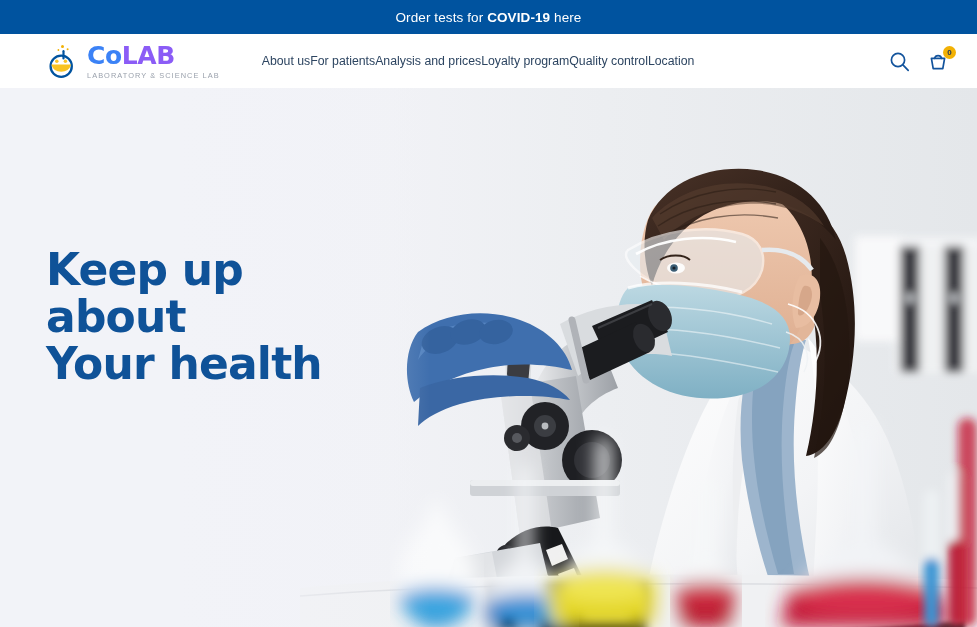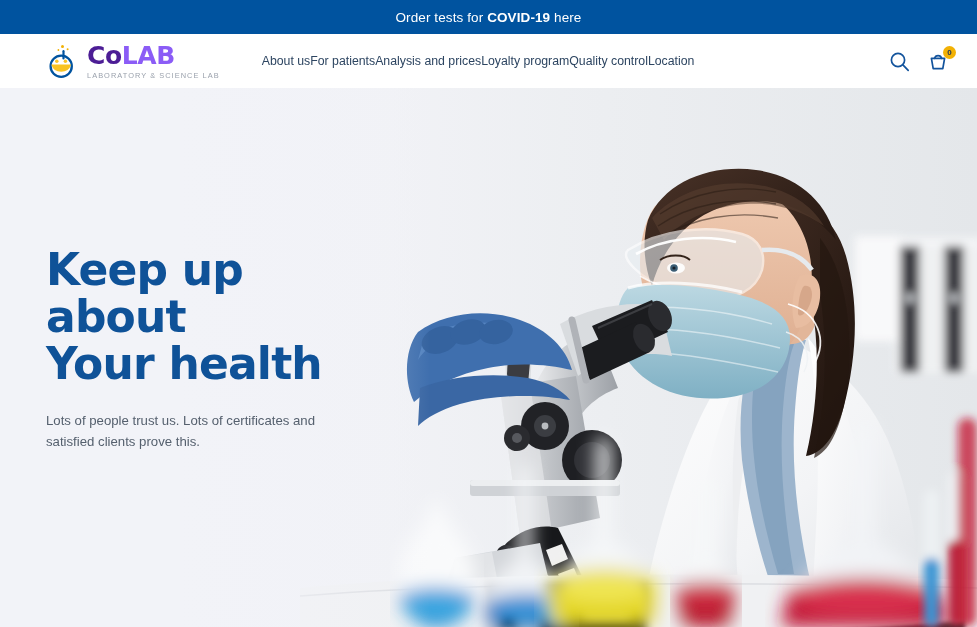--- a/index.html
+++ b/index.html
@@ -34,21 +34,21 @@
     position: relative;
     z-index: 5;
   }
   .logo { display: flex; align-items: center; gap: 7px; cursor: pointer; }
   .logo-mark { width: 34px; height: 36px; flex: none; }
   .logo-wordmark { display: flex; flex-direction: column; line-height: 1; }
   .logo-name {
     font-size: 25px; font-weight: 700; letter-spacing: -.4px;
     font-family: "DejaVu Sans", sans-serif;
   }
-  .logo-name .co { color: #4c1d95; }
+  .logo-name .co { color: #3b82f6; }
   .logo-name .lab { color: #8b5cf6; }
   .logo-tagline {
     font-size: 7.4px; color: #9aa1ac; letter-spacing: 1.05px;
     margin-top: 4px; font-weight: 400; white-space: nowrap;
   }
 
   .nav { display: flex; align-items: center; margin-left: 42px; }
   .nav-item {
     font-size: 12.3px; color: #2d4561; cursor: pointer;
     white-space: nowrap; padding: 4px 0;
@@ -401,18 +401,16 @@
           <rect x="958" y="330" width="19" height="209" rx="9" fill="#c2152f" opacity="0.75"></rect>
         </g>
 
         <rect x="0" y="0" width="430" height="539" fill="url(#fadeLeft)"></rect>
       </svg>
     </div>
 
     <div class="hero-copy">
       <h1 class="hero-title">Keep up about
 Your health</h1>
-      <p class="hero-sub">Lots of people trust us. Lots of certificates and
-satisfied clients prove this.</p>
     </div>
   </div>
 
 </div>
 
 </body></html>

